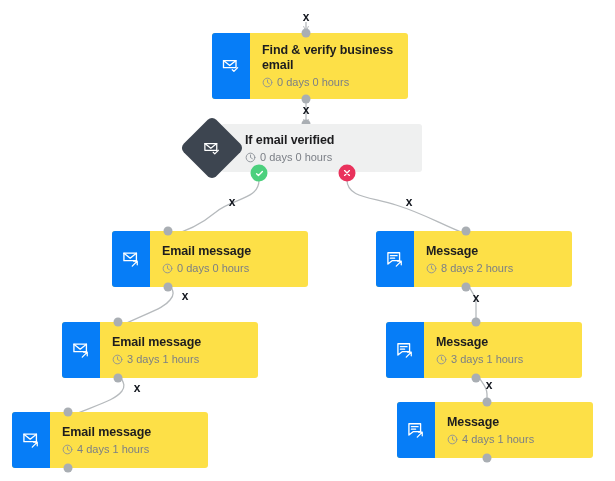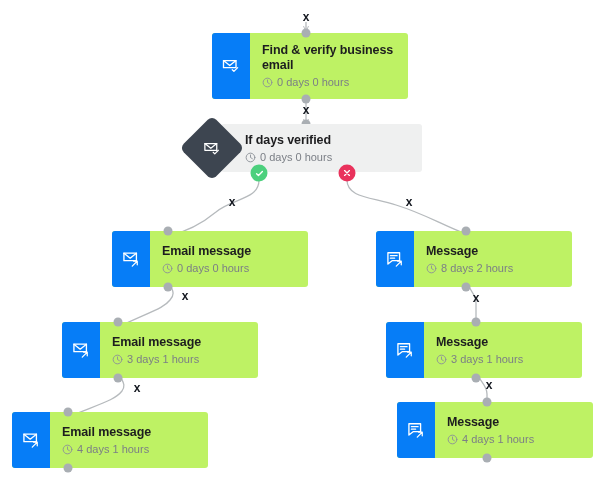--- a/index.html
+++ b/index.html
@@ -26,21 +26,21 @@
     height: 481px;
     pointer-events: none;
   }
 
   
   .node {
     position: absolute;
     display: flex;
     align-items: stretch;
     height: 56px;
-    background: #bef264;
+    background: #fde047;
     border-radius: 3px;
   }
   .node.tall { height: 66px; }
 
   .node-icon {
     width: 38px;
     min-width: 38px;
     background: #067df7;
     border-radius: 3px 0 0 3px;
     display: flex;
@@ -213,21 +213,21 @@
     <div class="diamond-shape">
       <span>
         <svg width="19" height="19" viewBox="0 0 24 24" fill="none" stroke="#ffffff" stroke-width="1.6" stroke-linecap="round" stroke-linejoin="round">
           <path d="M3 5.5h15v8.5H3z"></path>
           <path d="M3 5.5l7.5 6 7.5-6"></path>
           <path d="M13.5 16.5l2 2 4.5-4.5" stroke-width="1.5"></path>
         </svg>
       </span>
     </div>
     <div class="diamond-card" style="width:165px;">
-      <div class="node-title">If days verified</div>
+      <div class="node-title">If email verified</div>
       <div class="node-meta">
         <svg class="clock-icon" width="11" height="11" viewBox="0 0 24 24" fill="none" stroke="#8b9097" stroke-width="2" stroke-linecap="round">
           <circle cx="12" cy="12" r="9.5"></circle>
           <path d="M12 6.5V12l4 2.5"></path>
         </svg>
         <span>0 days 0 hours</span>
       </div>
     </div>
   </div>
   <div class="port" style="left:306px; top:124px;"></div>

